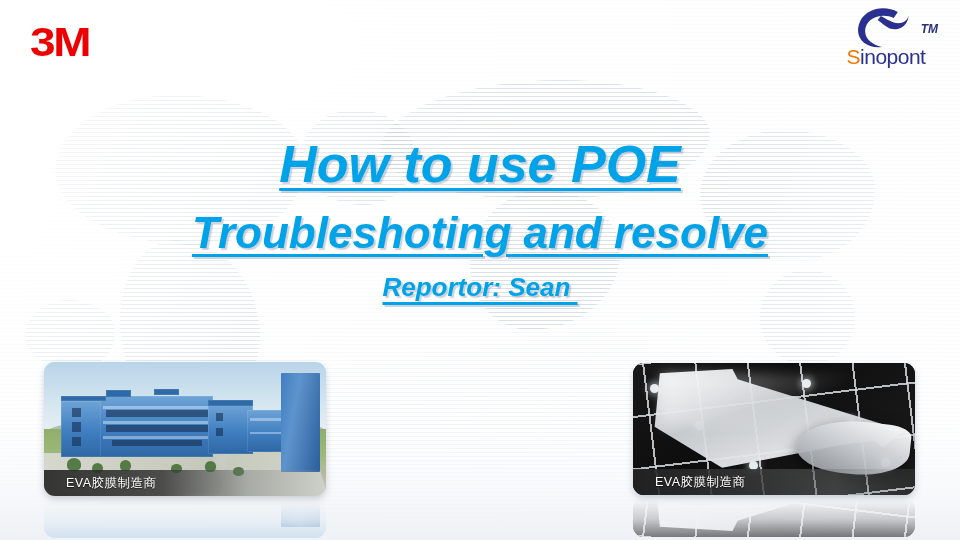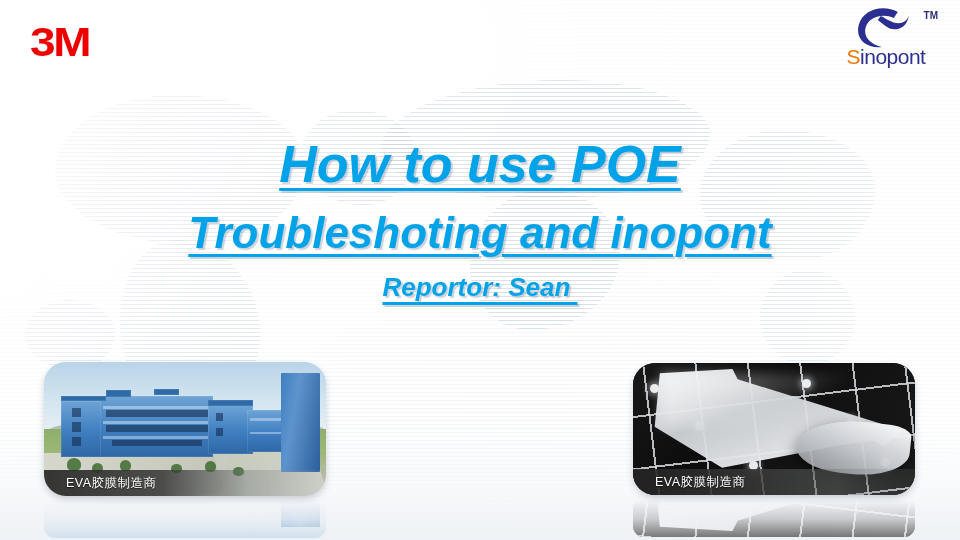--- a/index.html
+++ b/index.html
@@ -61,22 +61,22 @@
 
   
   .logo-sino{
     position:absolute;right:18px;top:6px;
     width:112px;height:72px;
     text-align:center;
   }
   .logo-sino .mark{position:relative;height:44px;}
   .logo-sino svg{position:absolute;left:50%;top:0;transform:translateX(-52%);}
   .logo-sino .tm{
-    position:absolute;right:4px;top:4px;
-    font-size:10px;color:#2b2f7a;font-weight:bold;letter-spacing:0;
+    position:absolute;right:4px;top:16px;
+    font-size:12px;color:#2b2f7a;font-weight:bold;letter-spacing:0;font-style:italic;
   }
   .logo-sino .word{
     position:relative;top:-4px;
     font-size:21px;font-weight:normal;letter-spacing:-.5px;
     color:#2b2f8f;line-height:22px;
   }
   .logo-sino .word .s{color:#F07800;}
 
   
   .titles{
@@ -96,21 +96,21 @@
   .t2{font-size:44px;line-height:54px;letter-spacing:0px;}
   .t3{font-size:26px;line-height:34px;letter-spacing:0px;}
   .row1{margin-top:2px;}
   .row2{margin-top:12px;}
   .row3{margin-top:10px;}
 
   
   .card{position:absolute;}
   .card .frame{
     position:relative;overflow:hidden;
-    border-radius:22px;
+    border-radius:11px;
     box-shadow:0 3px 7px rgba(90,105,125,.30);
   }
   .card .caption{
     position:absolute;left:0;bottom:0;
     width:100%;height:26px;
     display:flex;align-items:center;
     color:#ffffff;font-size:12.5px;
     padding-left:22px;
     box-sizing:border-box;
     background:linear-gradient(to right,
@@ -210,21 +210,21 @@
         <path d="M44 6 C30 -2 9 3 5 19 C1 34 14 43 28 41 C17 38 9 31 12 21 C15 11 29 7 40 12 Z" fill="#2b2f8f"></path>
         <path d="M27 10 C33 13 39 18 47 17 C52 16 55 12 55 8 C55 14 52 21 44 23 C35 25 30 18 24 14 Z" fill="#2b2f8f"></path>
       </svg>
       <span class="tm">TM</span>
     </div>
     <div class="word"><span class="s">S</span><span>inopont</span></div>
   </div>
 
   <div class="titles">
     <div class="row1"><span class="t-line t1">How to use POE</span></div>
-    <div class="row2"><span class="t-line t2">Troubleshoting and inopont</span></div>
+    <div class="row2"><span class="t-line t2">Troubleshoting and resolve</span></div>
     <div class="row3"><span class="t-line t3">Reportor: Sean </span></div>
   </div>
 
   <div class="card" style="left:44px;top:362px;width:282px;">
     <div class="frame" style="height:134px;">
       <div class="bld">
         <div class="sky"></div>
         <div class="hills"></div>
         <div class="ground"></div>
         <div class="plaza"></div>

